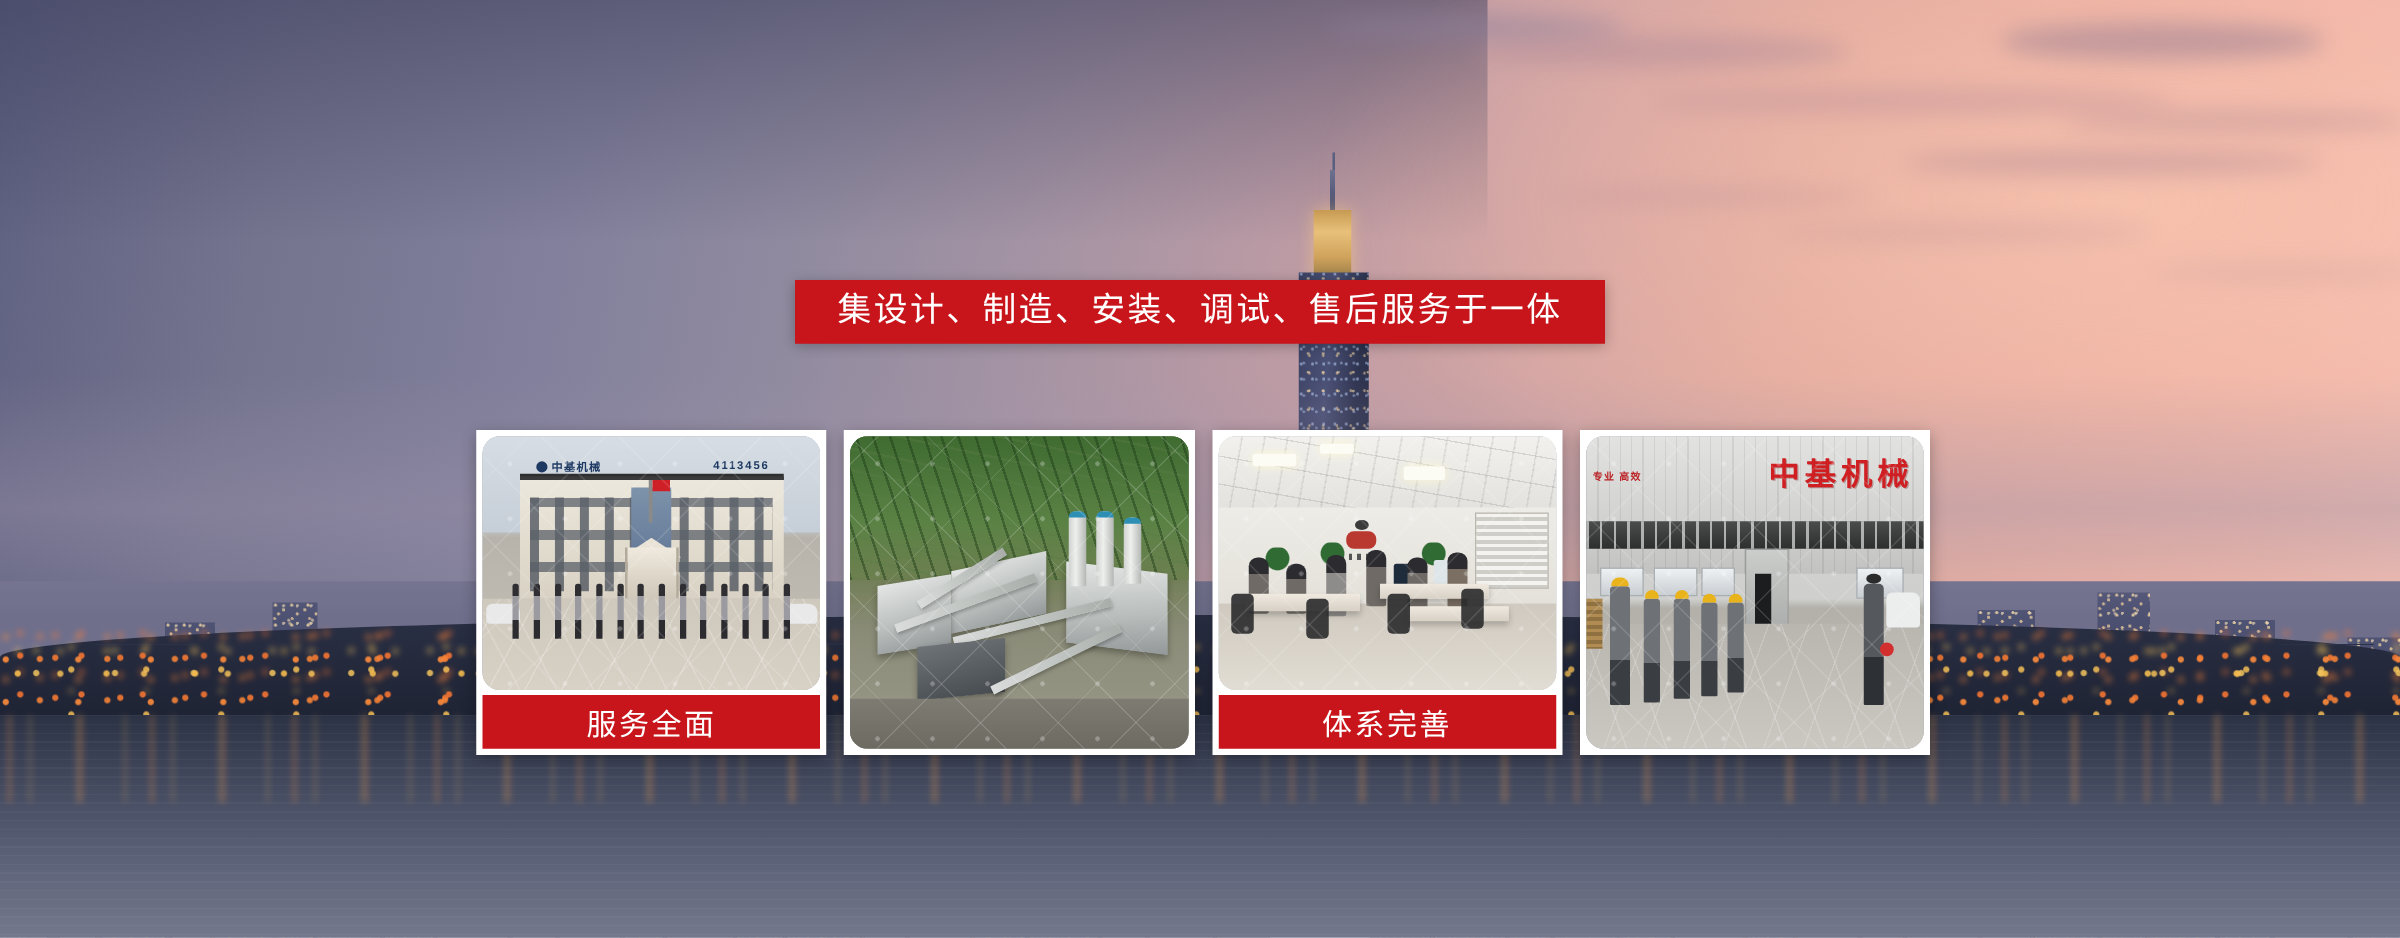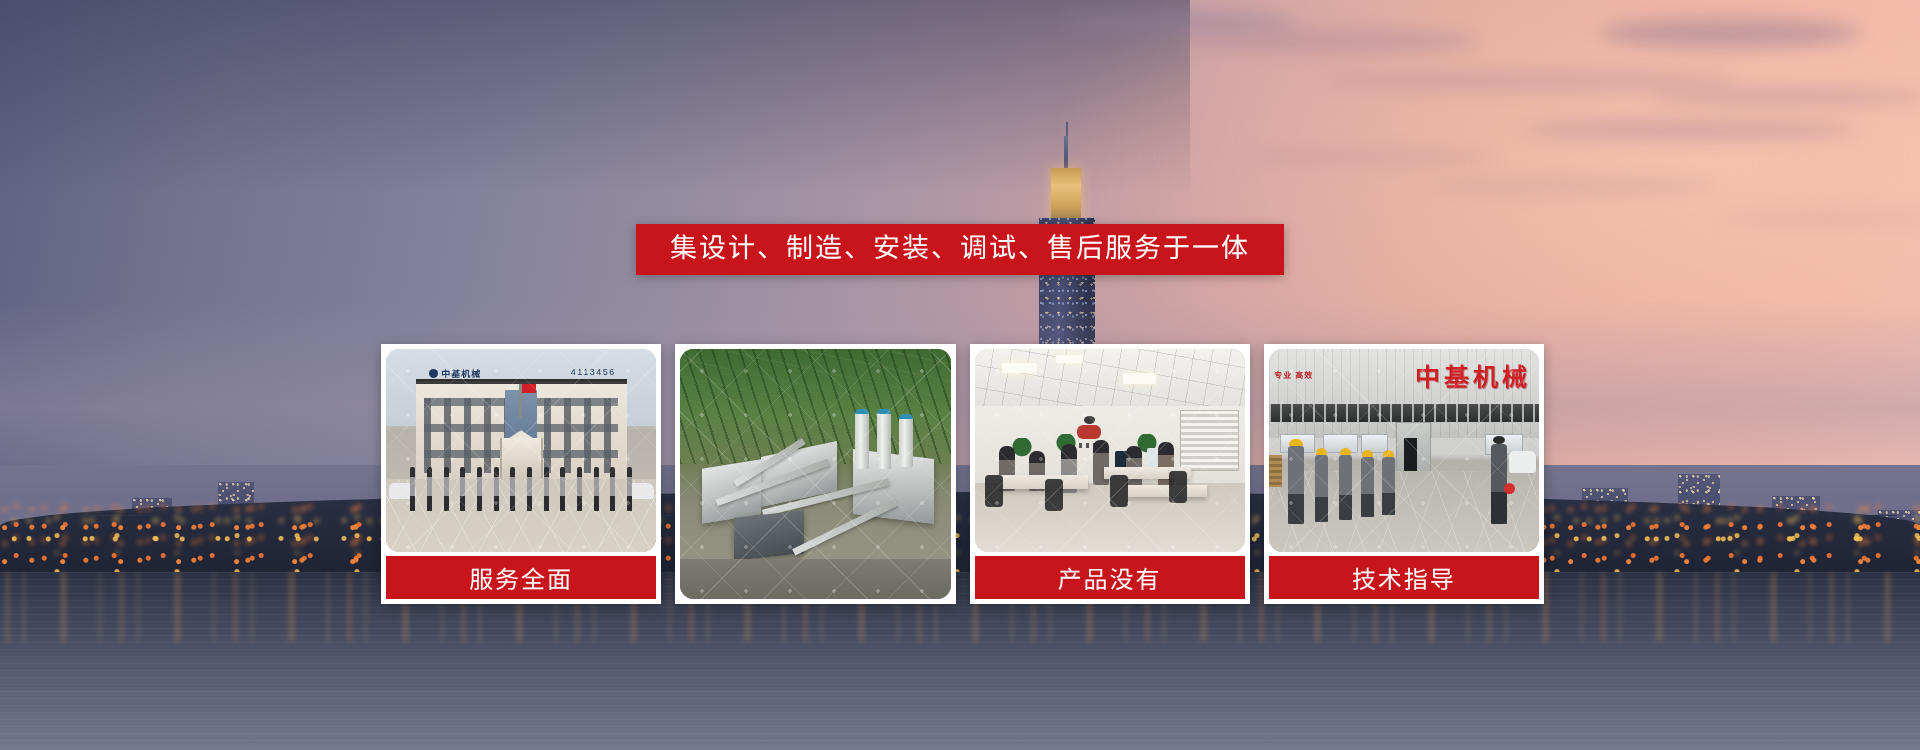--- a/index.html
+++ b/index.html
@@ -289,21 +289,21 @@
   .p1 .logo {
     position:absolute; left:16%; top:9%; font-size:9px; color:#1e3a63;
     font-weight:bold; letter-spacing:1px; white-space:nowrap;
   }
   .p1 .logo .mk {
     display:inline-block; width:9px; height:9px; border-radius:50%;
     background:#1e3a63; margin-right:3px; vertical-align:-1px;
   }
   .p1 .phone {
     position:absolute; right:15%; top:9%; font-size:9px; color:#1e3a63;
-    font-weight:normal; letter-spacing:1.5px; white-space:nowrap;
+    font-weight:bold; letter-spacing:1.5px; white-space:nowrap;
   }
   .p1 .ground { position:absolute; left:0; right:0; bottom:0; height:36%; background:linear-gradient(180deg,#cfc8bc,#d7d1c6); }
   .p1 .ground::after {
     content:""; position:absolute; inset:0;
     background-image:repeating-linear-gradient(62deg, rgba(255,255,255,.25) 0 1px, transparent 1px 26px),
                      repeating-linear-gradient(-62deg, rgba(255,255,255,.25) 0 1px, transparent 1px 26px);
   }
   .p1 .staff { position:absolute; left:9%; right:9%; bottom:20%; height:22%; display:flex; justify-content:space-between; }
   .p1 .staff i {
     display:block; width:5px; height:100%;
@@ -638,21 +638,21 @@
           <div class="desk d1"></div>
           <div class="desk d2"></div>
           <div class="desk d3"></div>
           <div class="chair ch1"></div>
           <div class="chair ch2"></div>
           <div class="chair ch3"></div>
           <div class="chair ch4"></div>
         </div>
         <div class="wm"></div>
       </div>
-      <div class="card-label">产品没有</div>
+      <div class="card-label">体系完善</div>
     </div>
 
     <div class="card">
       <div class="card-photo">
         <div class="p4">
           <div class="facade"></div>
           <div class="smallsign">专业  高效</div>
           <div class="bigsign">中基机械</div>
           <div class="eaves"></div>
           <div class="win w1"></div>
@@ -667,17 +667,16 @@
           <div class="wk k1"></div>
           <div class="wk k2"></div>
           <div class="wk k3"></div>
           <div class="wk k4"></div>
           <div class="wk k5"></div>
           <div class="lead"></div>
           <div class="helmet"></div>
         </div>
         <div class="wm"></div>
       </div>
-      <div class="card-label">技术指导</div>
     </div>
 
   </div>
 </div>
 
 </body></html>

